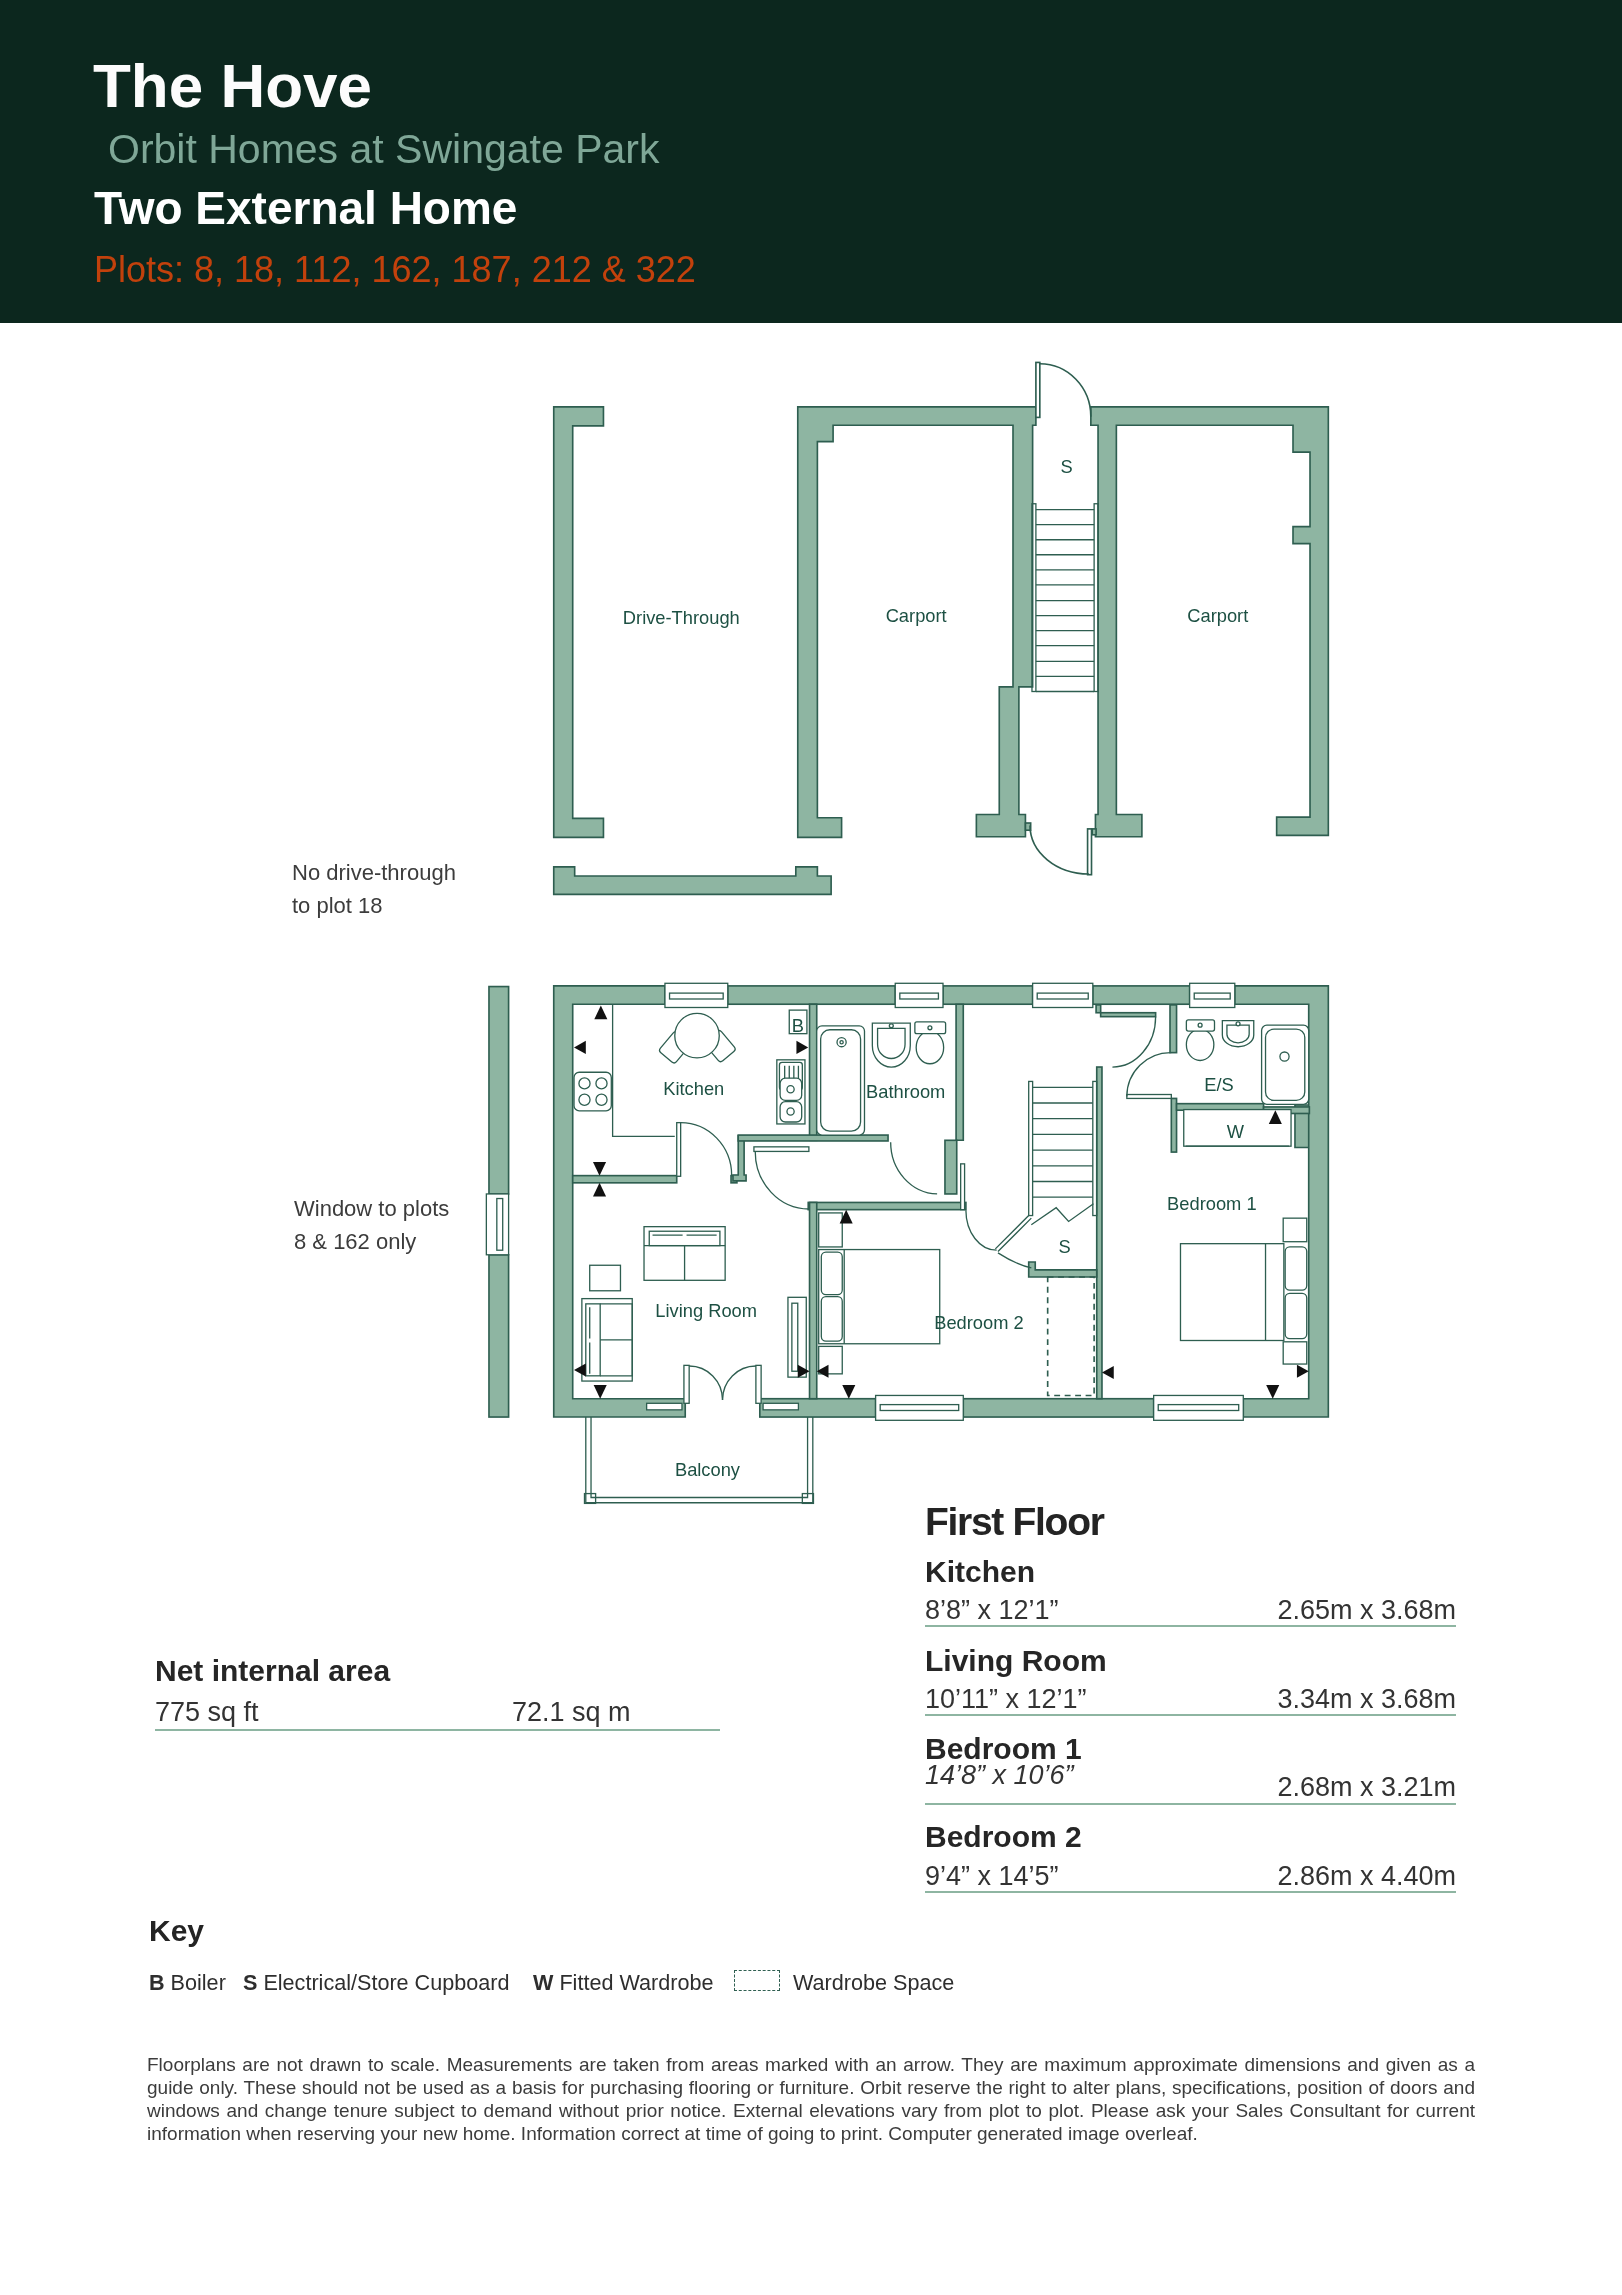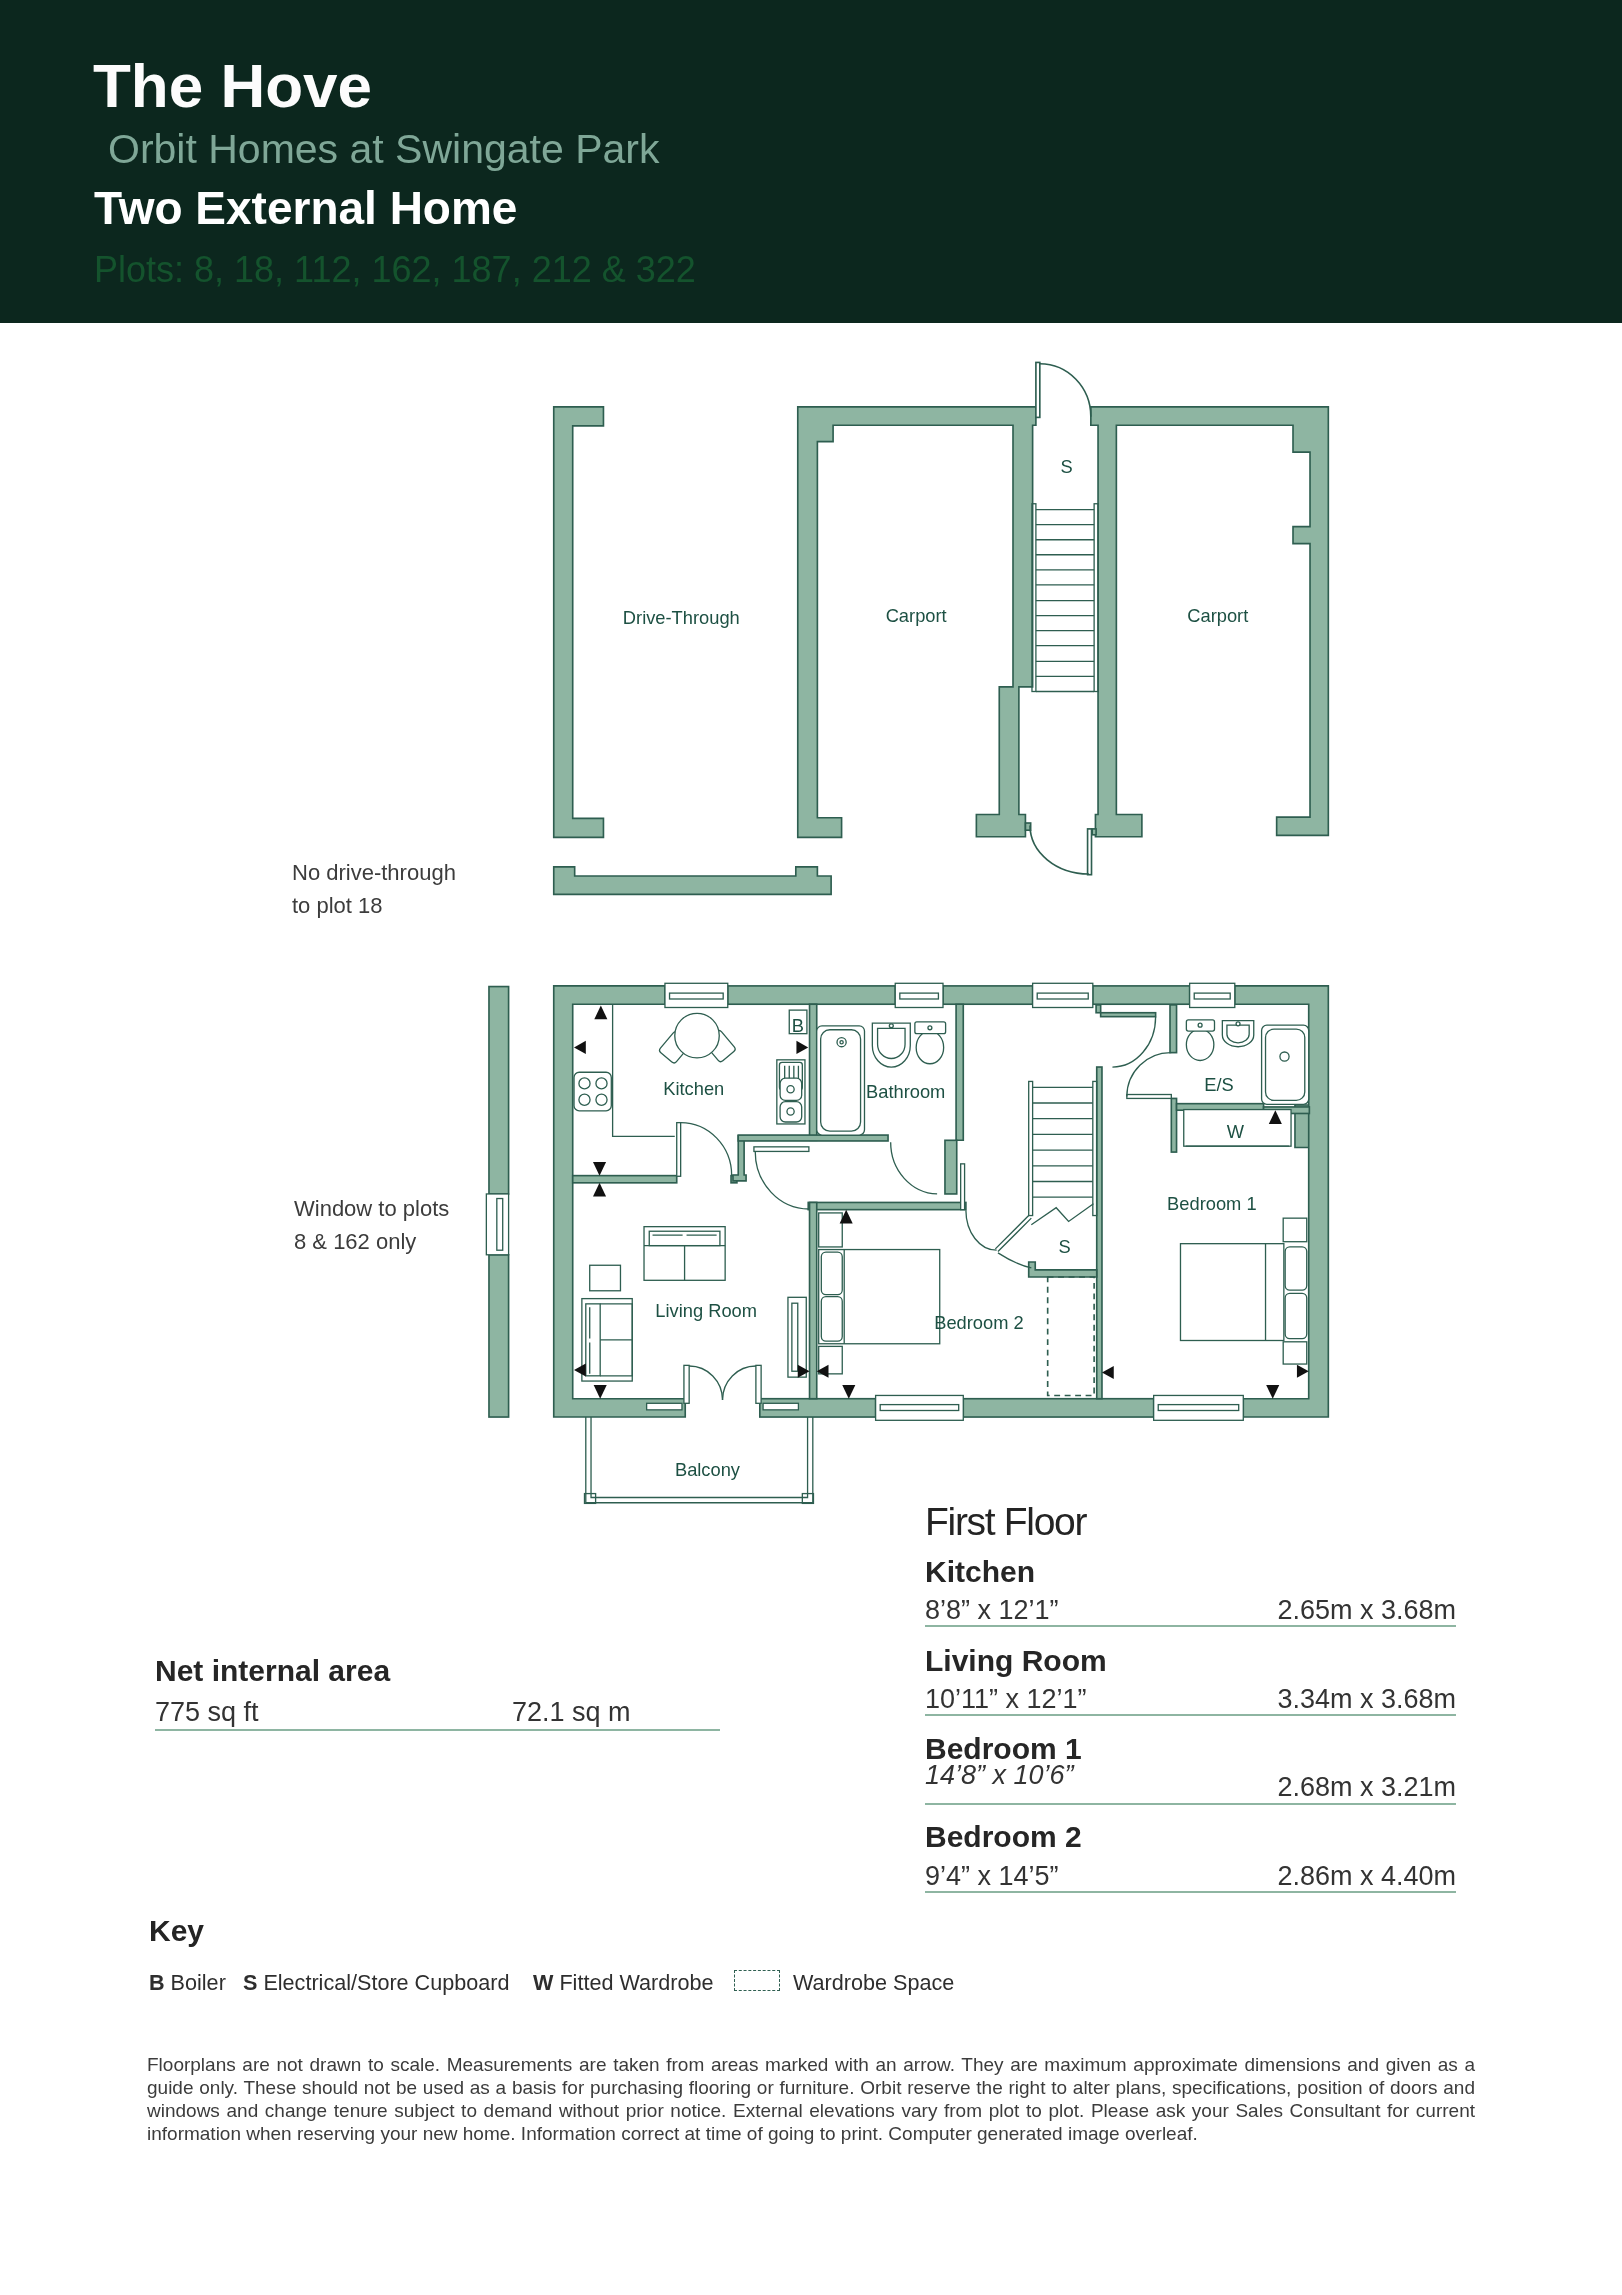--- a/index.html
+++ b/index.html
@@ -3,23 +3,23 @@
 <meta charset="utf-8">
 <style>
   html,body{margin:0;padding:0;}
   body{width:1623px;height:2295px;position:relative;background:#ffffff;
        font-family:"Liberation Sans", sans-serif;}
   .abs{position:absolute;}
   #header{left:0;top:0;width:1623px;height:323px;background:#0c271e;}
   .hdr1{left:93px;top:50px;font-size:62px;color:#fcfcfc;font-weight:600;letter-spacing:0px;text-align:center;}
   .hdr2{left:108px;top:126px;font-size:41px;color:#7fa797;font-weight:500;}
   .hdr3{left:94px;top:181px;font-size:46px;color:#ffffff;font-weight:700;}
-  .hdr4{left:94px;top:249px;font-size:36px;color:#14532d;font-weight:400;}
+  .hdr4{left:94px;top:249px;font-size:36px;color:#c2410c;font-weight:400;}
   .note{font-size:22px;color:#3c3c3c;line-height:33px;font-weight:500;}
-  .ff-title{left:925px;top:1500px;font-size:39px;font-weight:400;color:#242424;letter-spacing:-1.3px;}
+  .ff-title{left:925px;top:1500px;font-size:39px;font-weight:700;color:#242424;letter-spacing:-1.3px;}
   .rname{font-size:30px;font-weight:700;color:#262626;}
   .rdim{font-size:27px;font-weight:400;color:#333;}
   .rdimr{font-size:27px;font-weight:400;color:#333;width:262px;text-align:right;}
   .divider{height:2px;background:#8eb5a2;}
   .keyhead{left:149px;top:1914px;font-size:30px;font-weight:700;color:#242424;}
   .keyline{top:1970px;font-size:21.6px;color:#2e2e2e;}
   .disc{left:147px;top:2045px;width:1328px;font-size:19px;line-height:23px;
         color:#3c3c3c;text-align:justify;margin-top:8px;}
 </style>
 </head>

